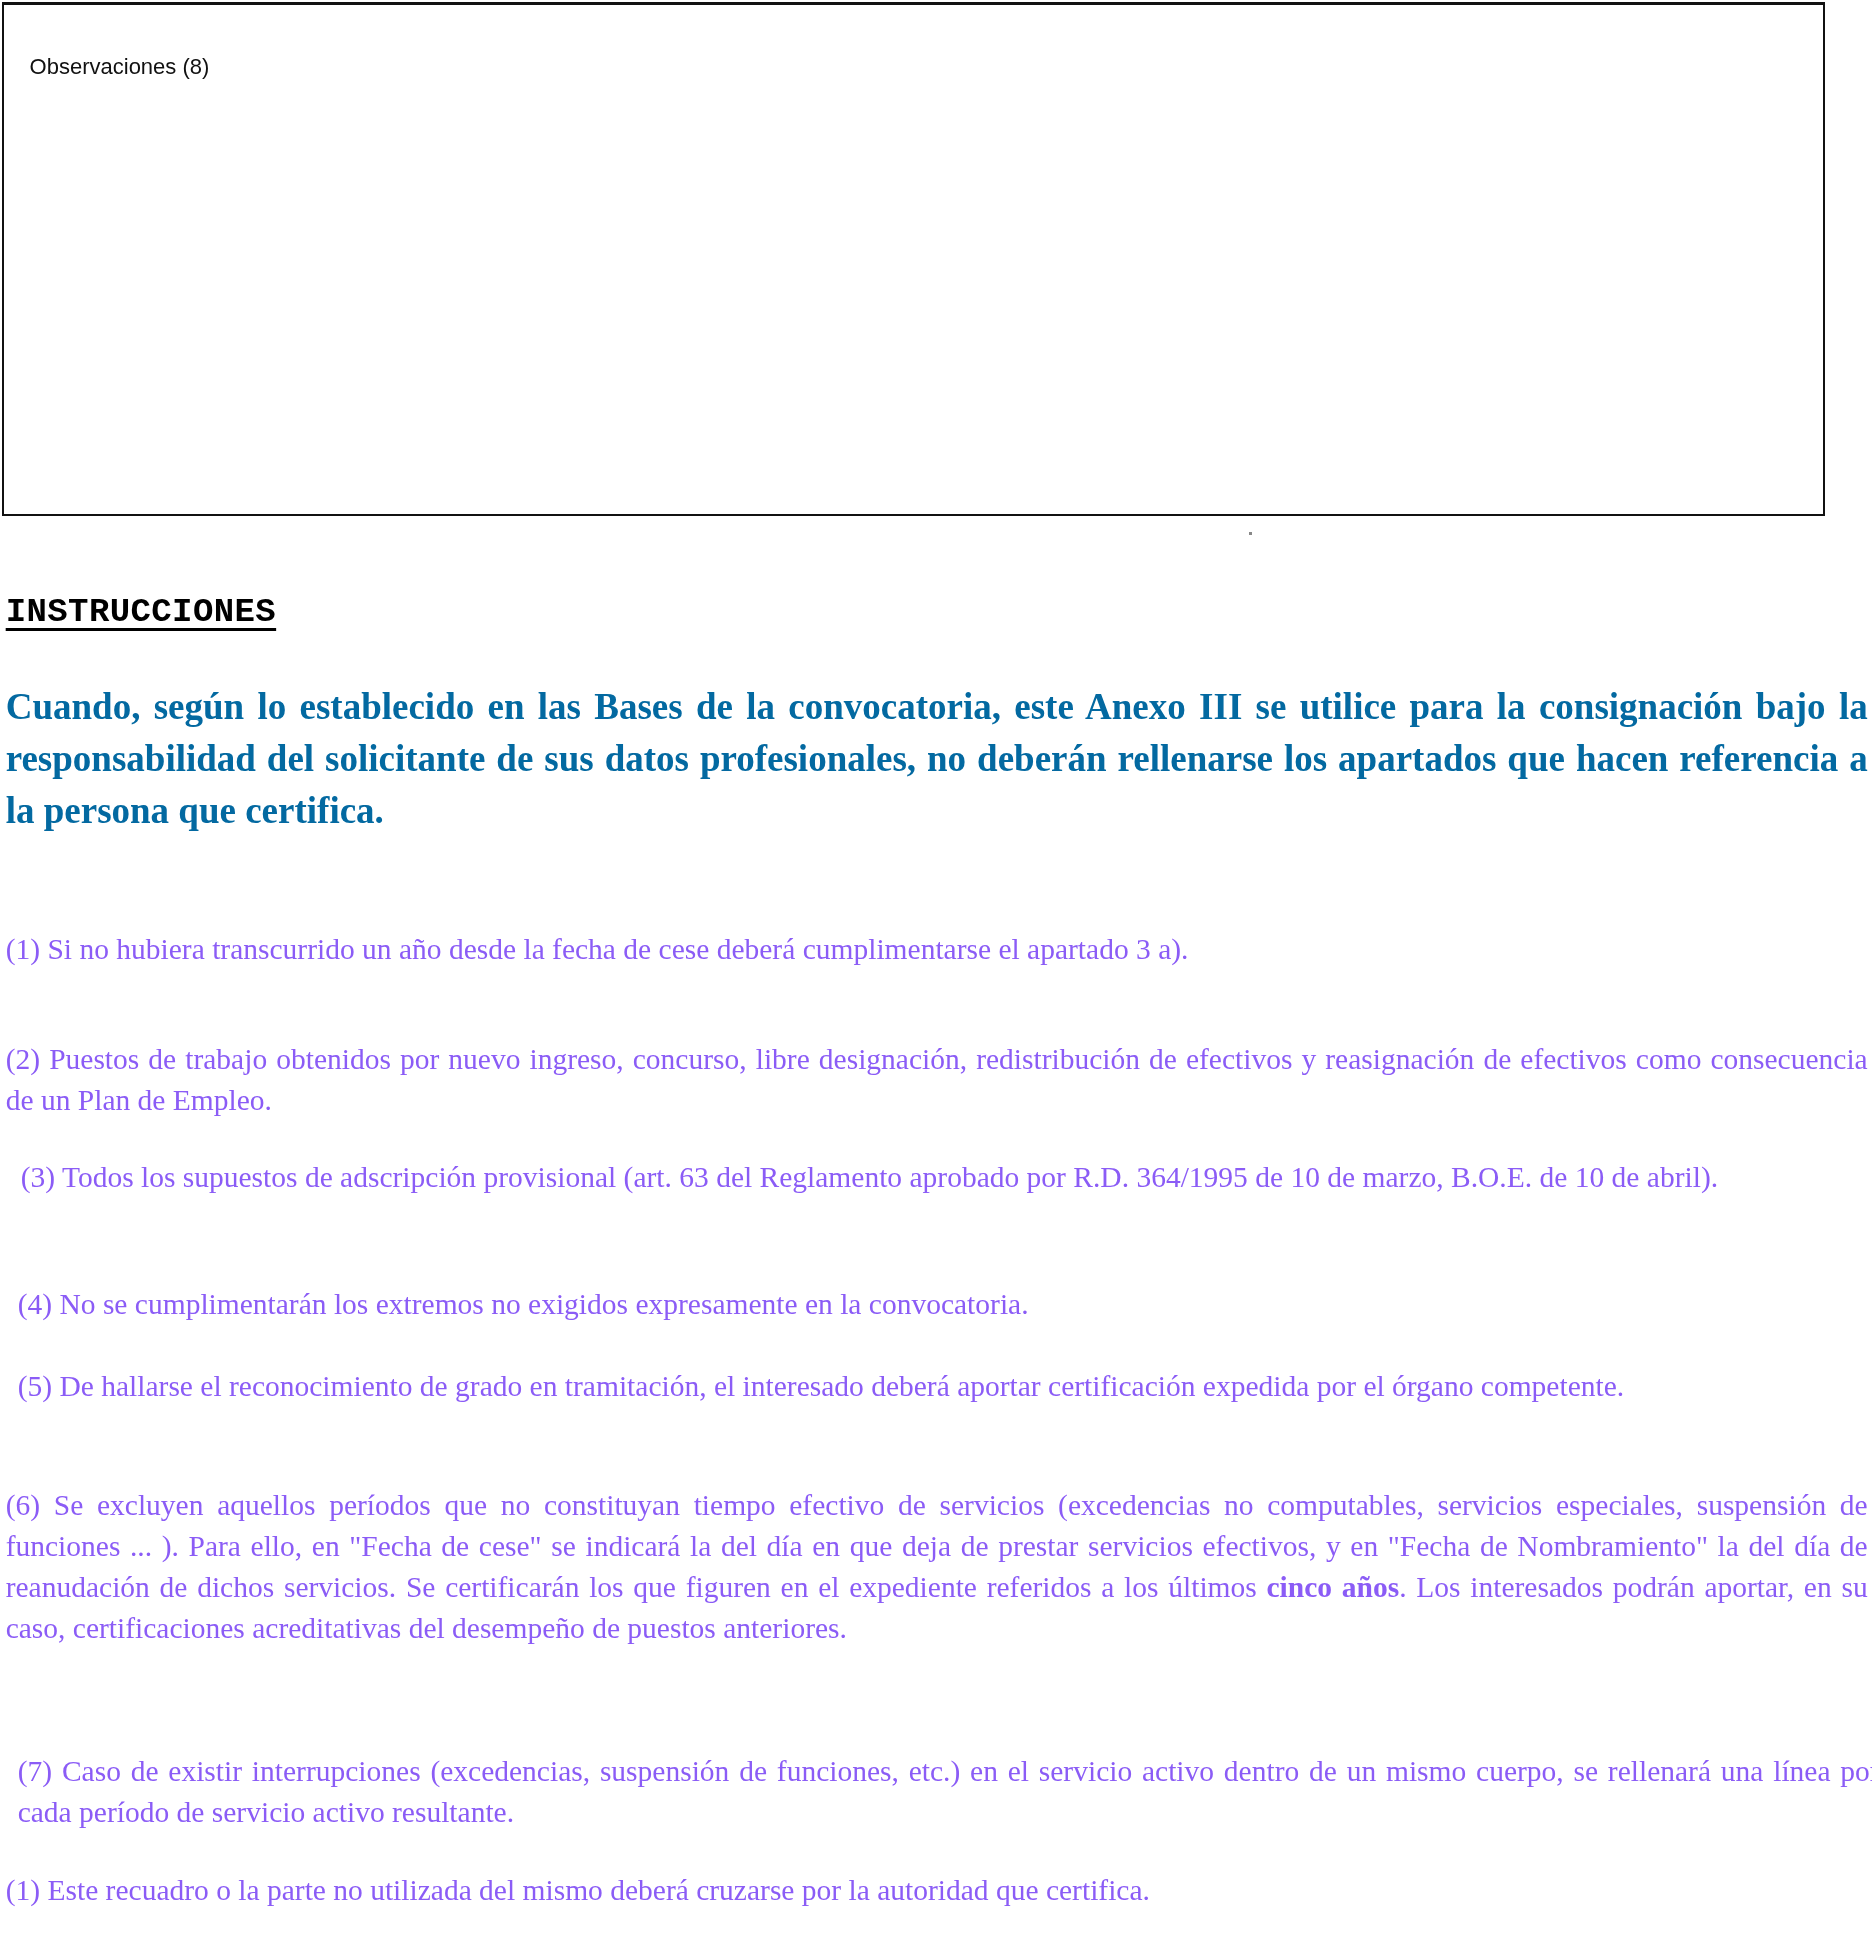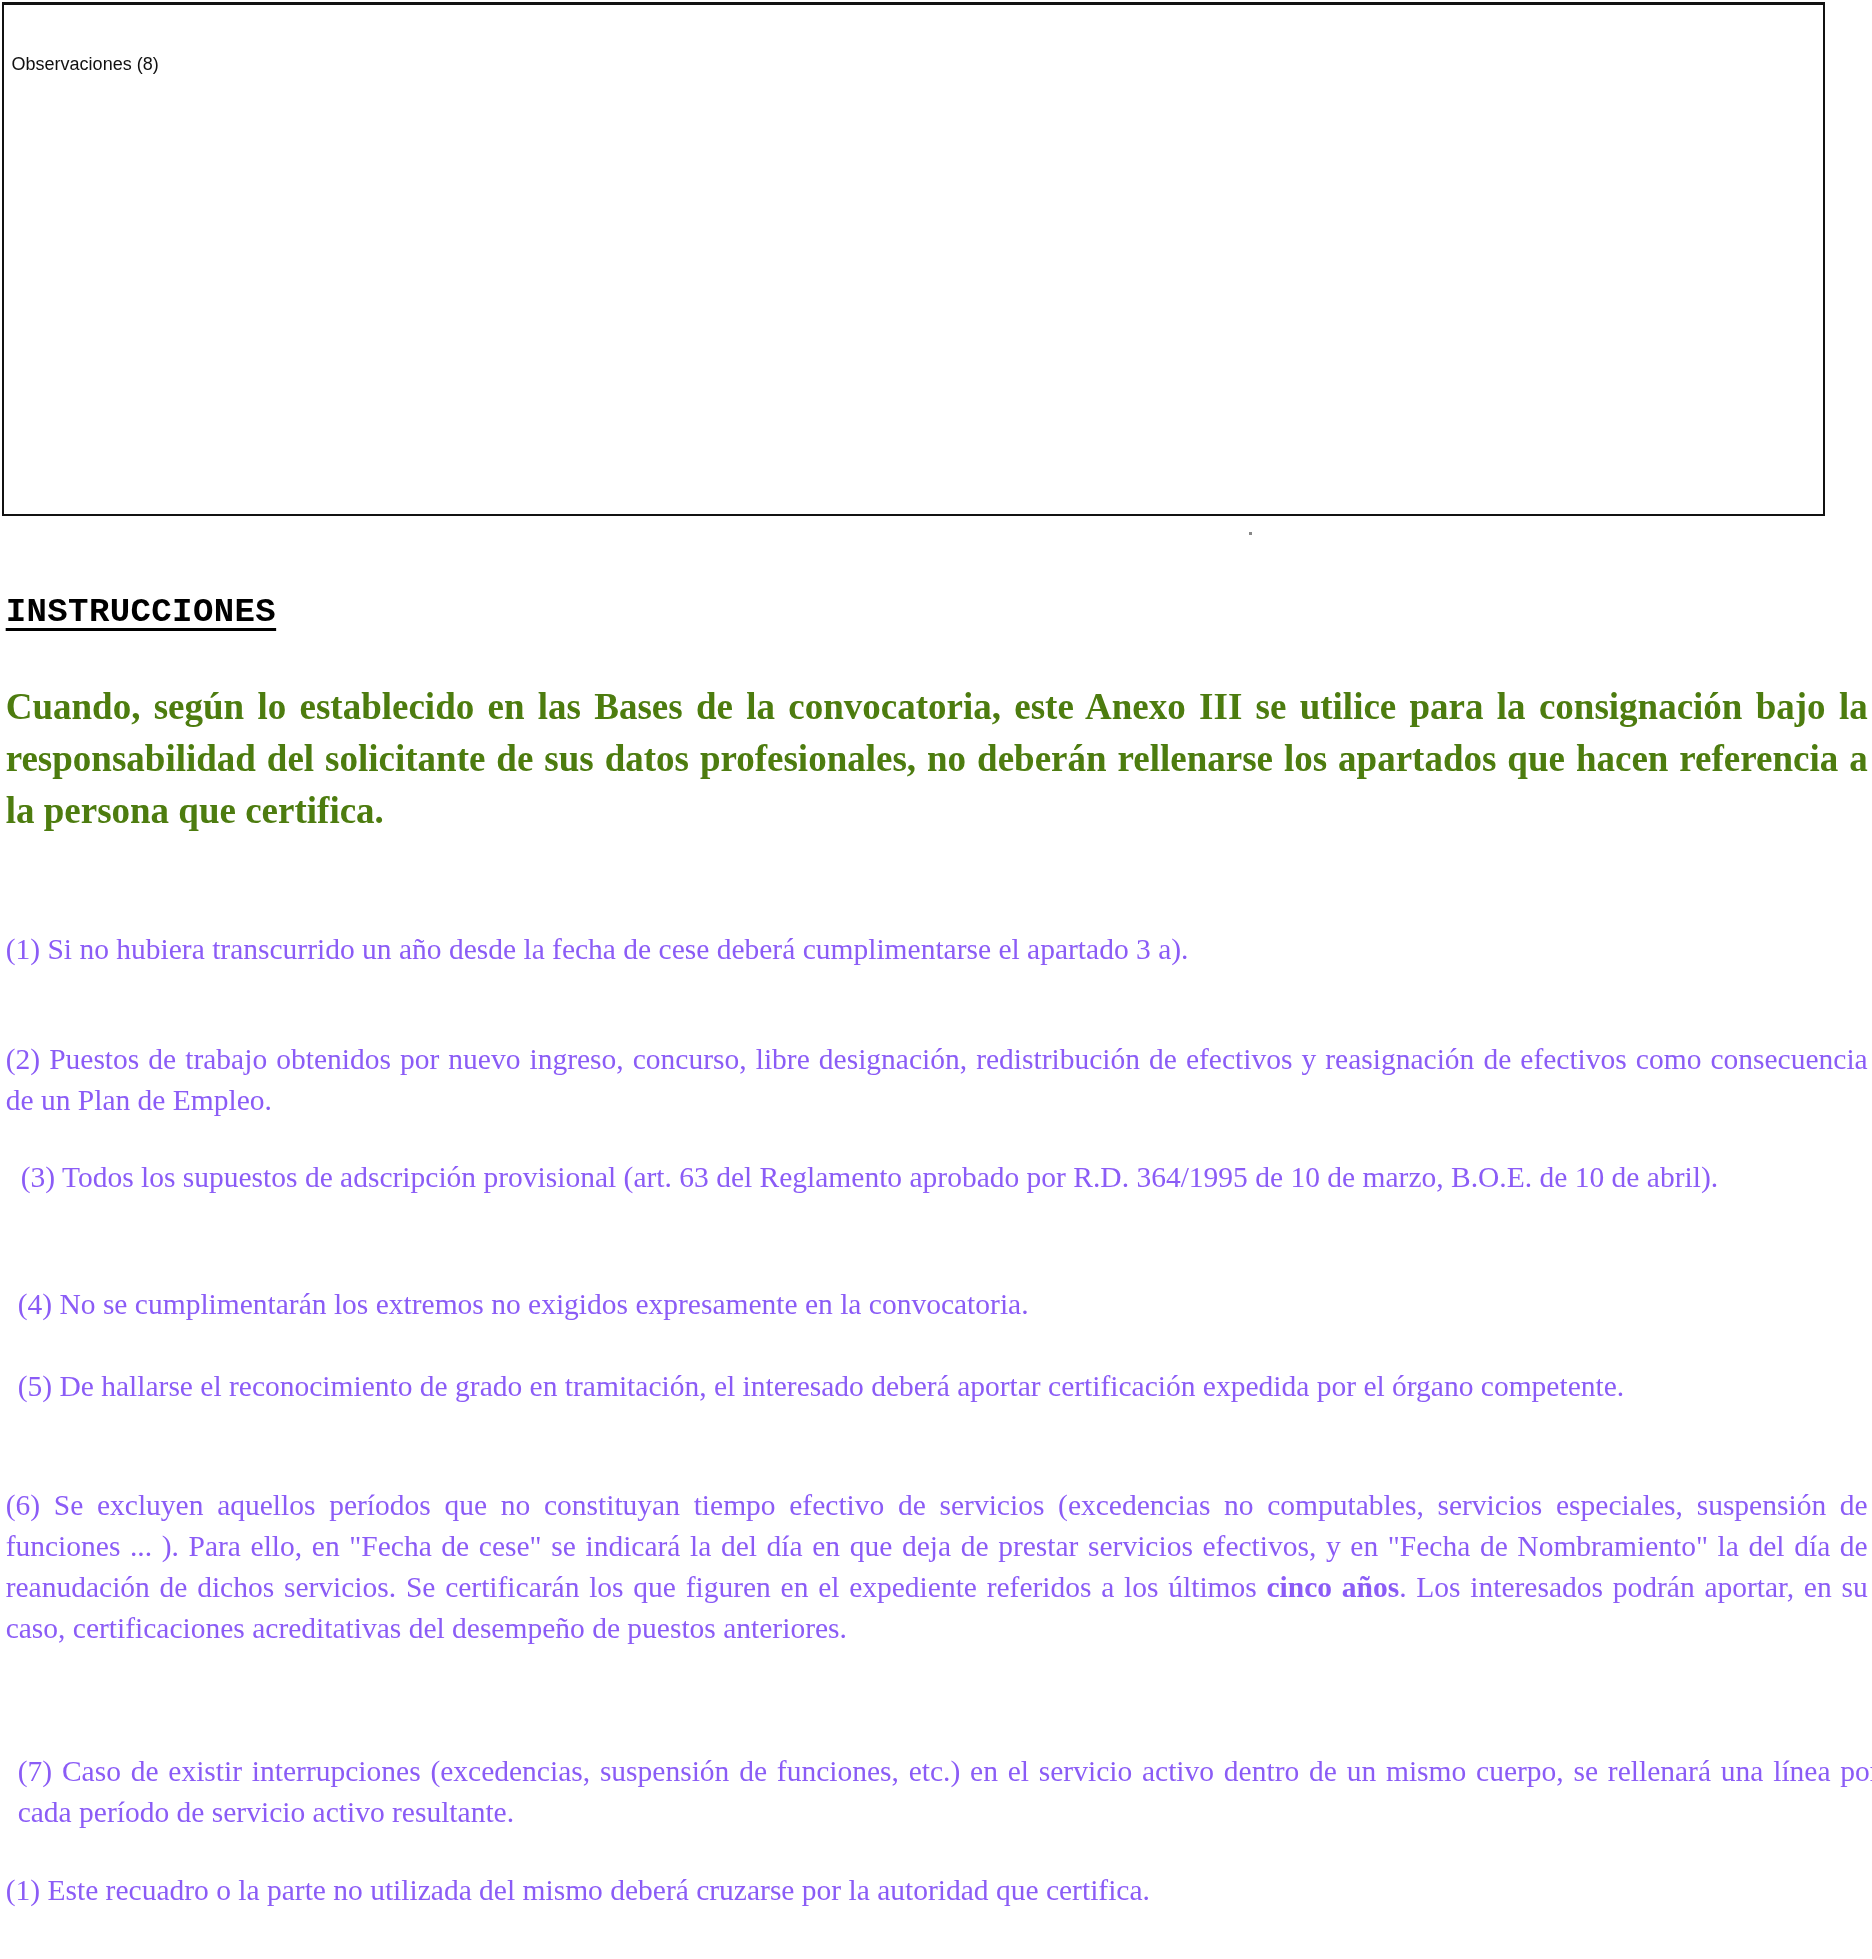--- a/index.html
+++ b/index.html
@@ -2,34 +2,34 @@
 <html style="font-size:13px"><head>
 <meta charset="utf-8">
 <style>
   html, body { margin: 0; padding: 0; background: #ffffff; }
   body { width: 1872px; height: 1959px; position: relative; overflow: hidden; color: #000; }
   .obs-box {
     position: absolute; left: 1.6px; top: 1.6px; width: 1823px; height: 514px;
     border: 2.5px solid #111; border-top-width: 3.3px; box-sizing: border-box;
   }
   .obs-label {
-    position: absolute; left: 8px; top: 49px;
-    font-family: "Liberation Sans", sans-serif; font-size: 18px; color: #111;
+    position: absolute; left: 26px; top: 49px;
+    font-family: "Liberation Sans", sans-serif; font-size: 22px; color: #111;
   }
   .stray-dot { position: absolute; left: 1249px; top: 532px; width: 2.5px; height: 2.5px; background: #888; }
   .heading {
     position: absolute; left: 5.7px; top: 593px;
     font-family: Liberation Mono, monospace; font-weight: bold; font-size: 34px;
     text-decoration: underline; text-decoration-thickness: 3.3px; text-underline-offset: 6.5px;
     letter-spacing: 0.4px;
   }
   .intro {
     position: absolute; left: 5.7px; top: 681px; width: 1862px;
     font-family: "Liberation Serif", serif; font-weight: bold; font-size: 37px; line-height: 52px;
-    text-align: justify; color: #4d7c0f;
+    text-align: justify; color: #0369a1;
   }
   .note {
     position: absolute; left: 5.7px; width: 1862px;
     font-family: "Liberation Serif", serif; font-size: 29.5px; line-height: 41px;
     text-align: justify; color: #8b5cf6;
   }
   .note b { font-weight: bold; }
 </style>
 </head>
 <body>

